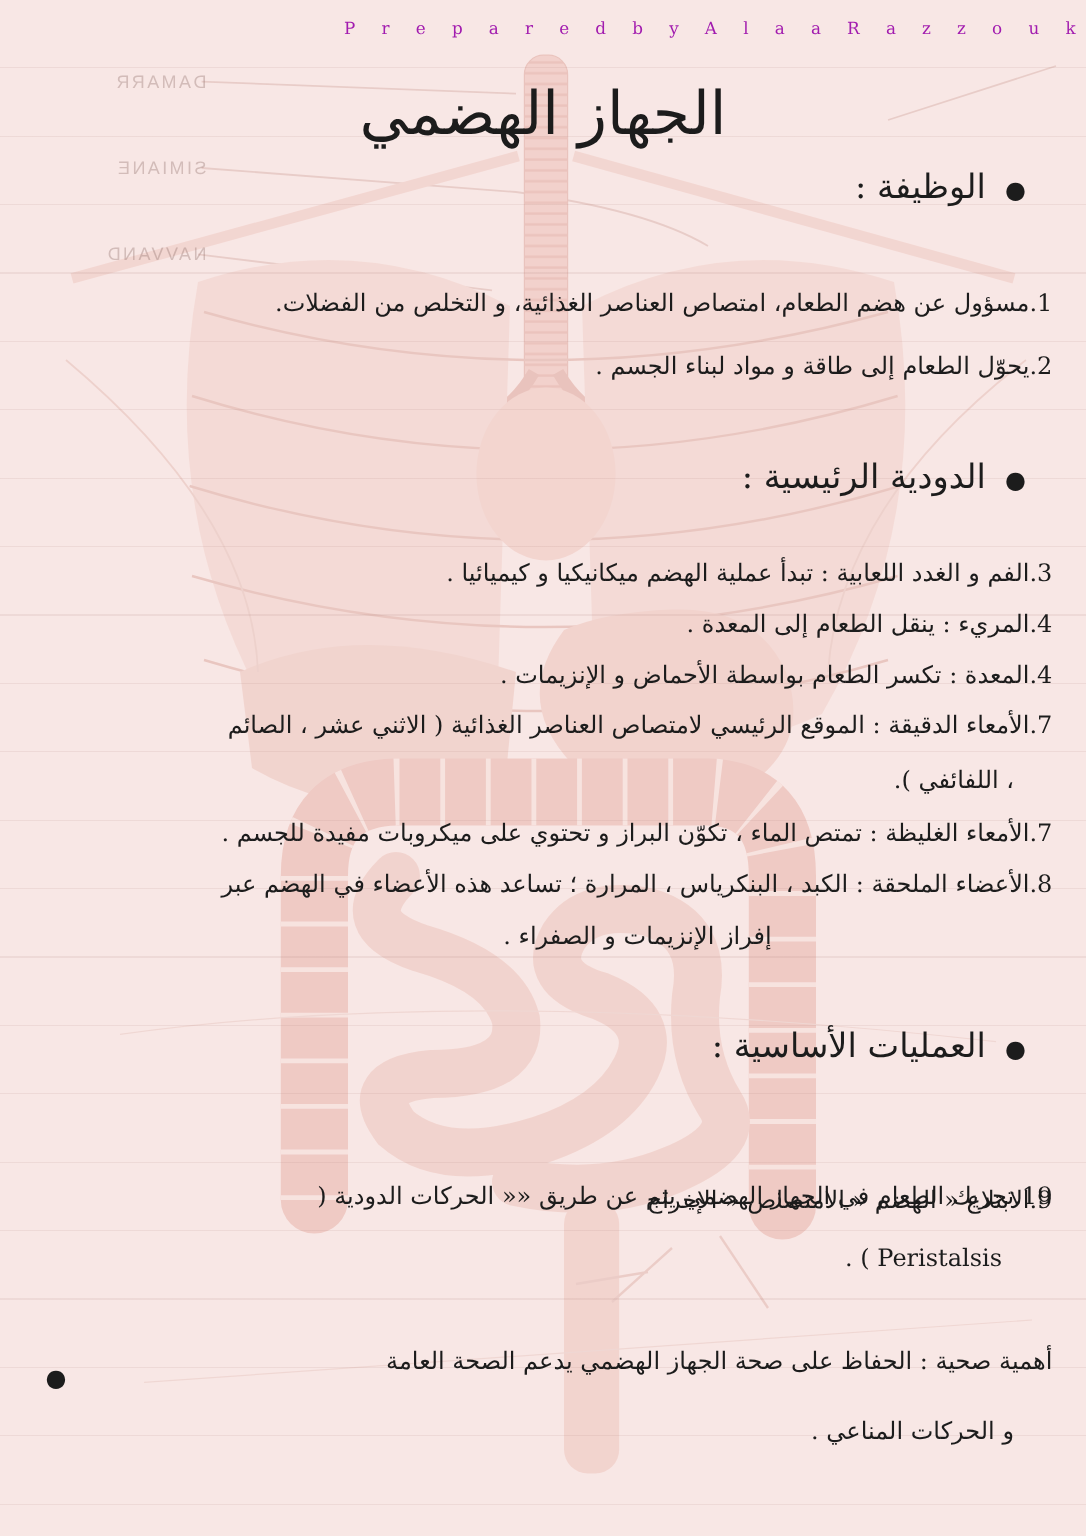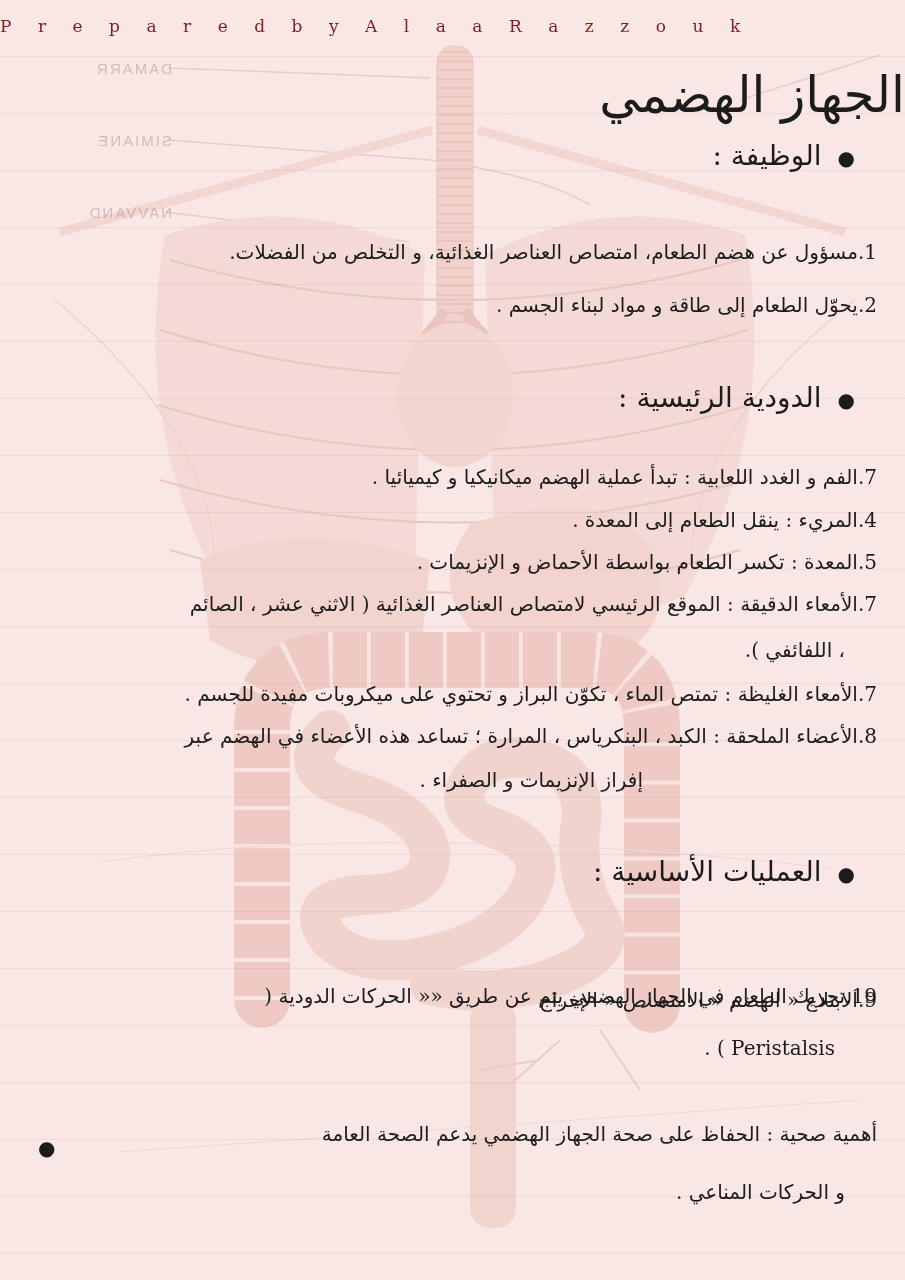--- a/index.html
+++ b/index.html
@@ -12,24 +12,24 @@
     background:repeating-linear-gradient(to bottom,
       transparent 0 56px, rgba(170,125,120,0.16) 56px 57px);
     opacity:.8;}
   .deco-label{position:absolute;z-index:3;left:62px;width:110px;
     transform:scaleX(-1);color:rgba(150,118,114,0.38);
     font-size:15px;letter-spacing:2px;font-family:"Liberation Sans",sans-serif;
     text-align:left;}
   .txt{position:absolute;z-index:5;direction:rtl;white-space:nowrap;
        right:28px;font-size:20px;line-height:1.25;}
   .credit{position:absolute;z-index:5;top:16px;left:0;right:0;
-       text-align:left;font-size:17px;letter-spacing:.62em;
-       color:#7f1d1d;direction:ltr;white-space:nowrap;}
+       text-align:right;font-size:14px;letter-spacing:.62em;
+       color:#a21caf;direction:ltr;white-space:nowrap;}
   .doc-title{position:absolute;z-index:5;top:66px;left:0;right:0;
-       direction:rtl;font-size:50px;}
+       text-align:center;direction:rtl;font-size:50px;}
   .heading{position:absolute;z-index:5;direction:rtl;right:50px;
        font-size:28px;white-space:nowrap;}
   .heading .bdot{font-size:20px;vertical-align:middle;margin-left:16px;}
   .health-dot{position:absolute;z-index:5;left:38px;top:1136px;
        font-size:20px;}
   .watermark{position:absolute;z-index:4;top:1283px;left:0;right:0;
        text-align:center;direction:rtl;font-size:36px;font-weight:bold;
        color:#8b5cf6;opacity:.75;letter-spacing:2px;}
 </style>
 </head>
@@ -100,23 +100,23 @@
 
 <div class="heading" style="top:139px">
   <span class="bdot">●</span><span>الوظيفة :</span>
 </div>
 <div class="txt" style="top:240px">1.مسؤول عن هضم الطعام، امتصاص العناصر الغذائية، و التخلص من الفضلات.</div>
 <div class="txt" style="top:293px">2.يحوّل الطعام إلى طاقة و مواد لبناء الجسم .</div>
 
 <div class="heading" style="top:381px">
   <span class="bdot">●</span><span>الدودية الرئيسية :</span>
 </div>
-<div class="txt" style="top:465px">7.الفم و الغدد اللعابية : تبدأ عملية الهضم ميكانيكيا و كيميائيا .</div>
+<div class="txt" style="top:465px">3.الفم و الغدد اللعابية : تبدأ عملية الهضم ميكانيكيا و كيميائيا .</div>
 <div class="txt" style="top:508px">4.المريء : ينقل الطعام إلى المعدة .</div>
-<div class="txt" style="top:550px">5.المعدة : تكسر الطعام بواسطة الأحماض و الإنزيمات .</div>
+<div class="txt" style="top:550px">4.المعدة : تكسر الطعام بواسطة الأحماض و الإنزيمات .</div>
 <div class="txt" style="top:592px">7.الأمعاء الدقيقة : الموقع الرئيسي لامتصاص العناصر الغذائية ( الاثني عشر ، الصائم</div>
 <div class="txt" style="top:638px;right:60px">، اللفائفي ).</div>
 <div class="txt" style="top:682px">7.الأمعاء الغليظة : تمتص الماء ، تكوّن البراز و تحتوي على ميكروبات مفيدة للجسم .</div>
 <div class="txt" style="top:724px">8.الأعضاء الملحقة : الكبد ، البنكرياس ، المرارة ؛ تساعد هذه الأعضاء في الهضم عبر</div>
 <div class="txt" style="top:768px;right:262px">إفراز الإنزيمات و الصفراء .</div>
 
 <div class="heading" style="top:855px">
   <span class="bdot">●</span><span>العمليات الأساسية :</span>
 </div>
 <div class="txt" style="top:988px">9.الابتلاع « الهضم « الامتصاص « الإخراج</div>

